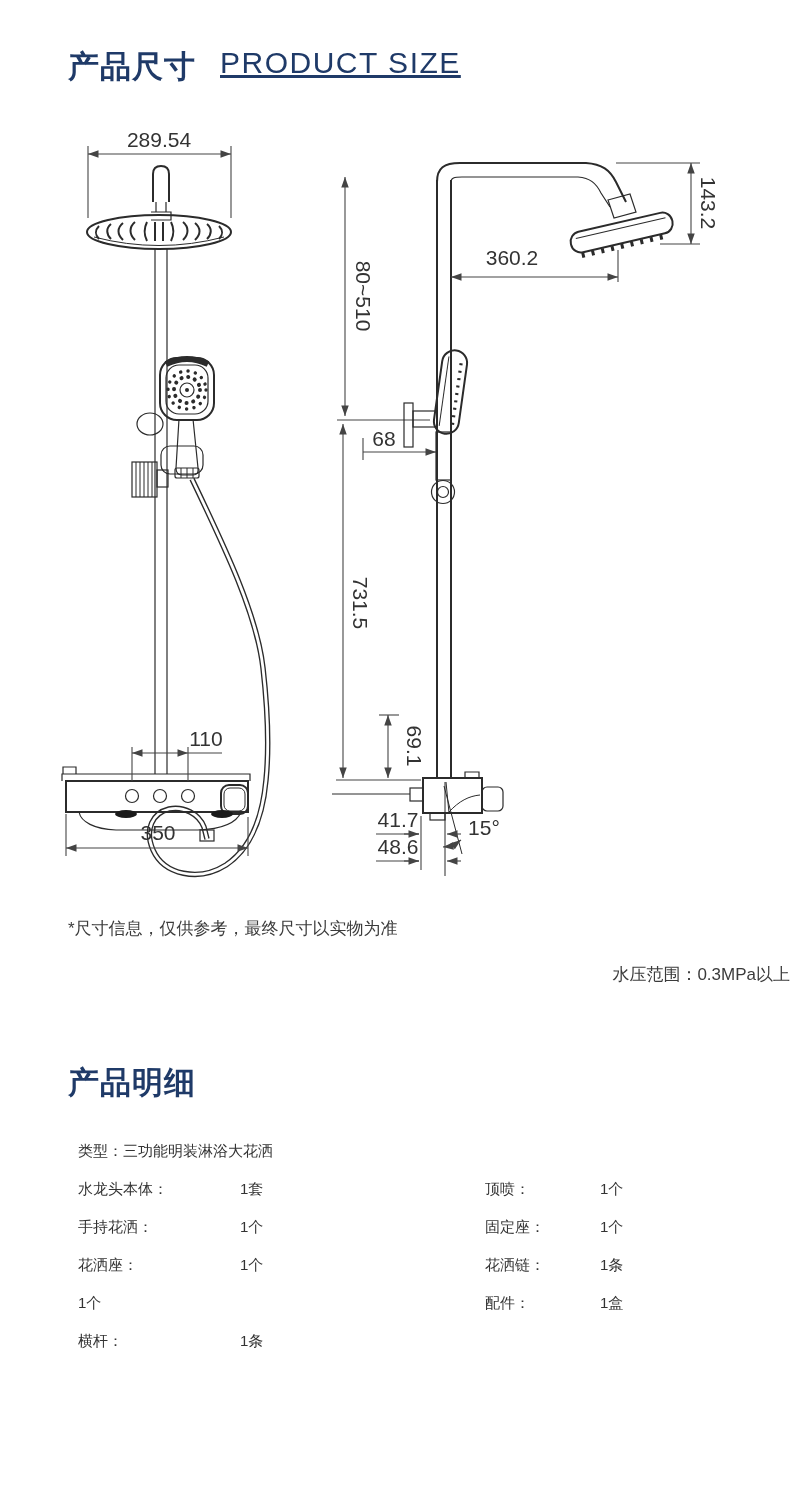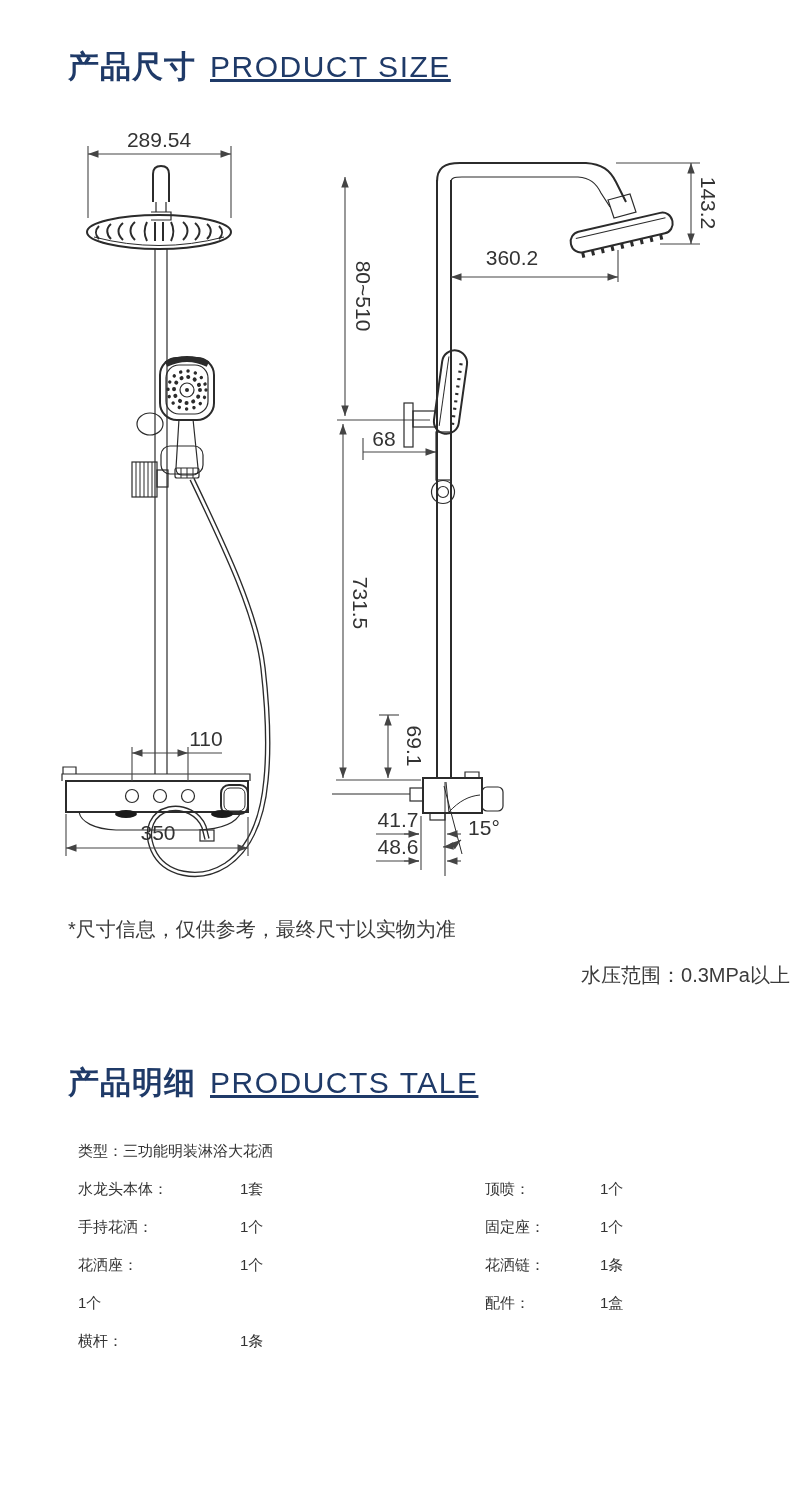--- a/index.html
+++ b/index.html
@@ -1,29 +1,29 @@
 <!DOCTYPE html>
 <html><head>
 <meta charset="utf-8">
 <style>
   html,body{margin:0;padding:0;background:#fff;}
   body{width:790px;height:1490px;overflow:hidden;
        font-family:"Liberation Sans","DejaVu Sans",sans-serif;color:#333;}
-  .heading{display:flex;align-items:center;gap:14px;margin:46px 0 0 68px;}
+  .heading{display:flex;align-items:flex-start;gap:24px;margin:46px 0 0 68px;}
   .heading .zh{font-size:31px;font-weight:bold;color:#1f3a68;letter-spacing:1px;}
   .heading .en{font-size:30px;font-weight:400;color:#1f3a68;letter-spacing:1.5px;text-decoration:underline;}
   .heading2{margin-top:64px;}
   svg.diagram{display:block;margin-top:22px;}
   svg text{font-family:"Liberation Sans","DejaVu Sans",sans-serif;}
   .dt{font-size:21px;fill:#333;}
   .t1{stroke:#2b2b2b;stroke-width:1.2;fill:none;}
   .t2{stroke:#2b2b2b;stroke-width:2;fill:none;}
   .t3{stroke:#2b2b2b;stroke-width:1;fill:none;}
   .dim{stroke:#444;stroke-width:1.1;fill:none;}
-  .notes{margin:16px 0 0 68px;font-size:20px;color:#3b3b3b;line-height:46px;}
+  .notes{margin:16px 0 0 68px;font-size:17px;color:#3b3b3b;line-height:46px;}
   .notes .indent{padding-left:10px;text-align:right;}
   .plist{margin:28px 0 0 78px;font-size:15px;color:#333;}
   .ptype{height:38px;line-height:38px;}
   .cols{display:flex;}
   .col-left{width:407px;}
   .col-right{width:300px;}
   .prow{height:38px;line-height:38px;display:flex;align-items:center;}
   .col-left .plabel{width:162px;}
   .col-right .plabel{width:115px;}
   .pqty{white-space:nowrap;}
@@ -196,21 +196,20 @@
   </g>
 </svg>
 
 <div class="notes">
   <div>*尺寸信息，仅供参考，最终尺寸以实物为准</div>
   <div class="indent">水压范围：0.3MPa以上</div>
 </div>
 
 <div class="heading heading2">
   <span class="zh">产品明细</span>
-  <span class="en">PRODUCTS TALE</span>
 </div>
 
 <div class="plist">
   <div class="ptype">
     <span>类型：</span><span>三功能明装淋浴大花洒</span>
   </div>
   <div class="cols">
     <div class="col-left">
       <div class="prow">
         <span class="plabel">水龙头本体：</span>

